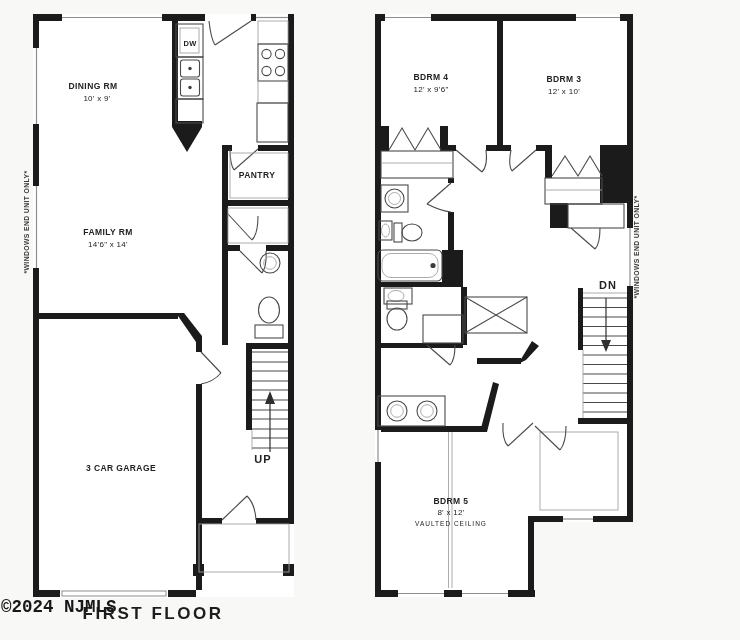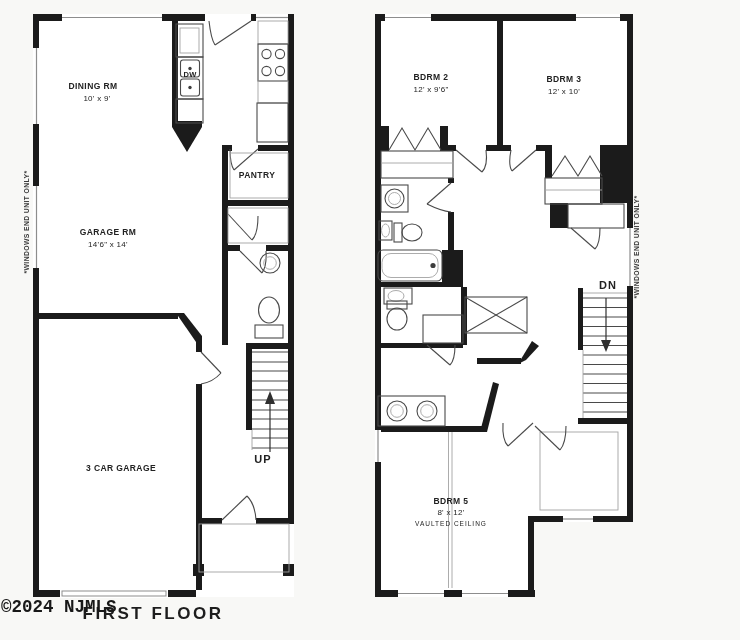--- a/index.html
+++ b/index.html
@@ -16,21 +16,21 @@
   .lighter{stroke:#a3a3a3;stroke-width:0.9;fill:none;}
   .dot{fill:#3c3c3c;}
   .arrow{stroke:#2f2f2f;stroke-width:1.2;fill:none;}
   .arrowhead{fill:#2f2f2f;}
   .garage-door{stroke:#8d8d8d;stroke-width:1;fill:#ffffff;}
   .lbl{position:absolute;transform:translate(-50%,-50%);color:var(--text,#222222);
        white-space:nowrap;text-align:center;line-height:1;}
   .room-name{font-size:8.5px;font-weight:bold;letter-spacing:0.4px;}
   .room-dims{font-size:8px;letter-spacing:0.3px;}
   .room-note{font-size:6.5px;letter-spacing:1px;}
-  .small-lbl{font-size:7.5px;font-weight:bold;letter-spacing:0.2px;margin-top:31px;}
+  .small-lbl{font-size:7.5px;font-weight:bold;letter-spacing:0.2px;}
   .stair-lbl{font-size:11px;font-weight:600;letter-spacing:1px;text-align:right;}
   .side-note{font-size:6.8px;letter-spacing:0.4px;font-weight:600;color:#3a3a3a;
              transform:translate(-50%,-50%) rotate(-90deg);}
   .plan-title{font-size:17px;font-weight:600;letter-spacing:2.5px;color:#1d1d1d;}
   .watermark{position:absolute;left:1px;top:597px;
              font-family:Liberation Mono, monospace;
              font-size:17.5px;font-weight:bold;color:#181818;z-index:5;}
 </style>
 </head>
 <body>
@@ -328,30 +328,30 @@
       <line class="thin" x1="583" y1="412" x2="627" y2="412"></line>
       <line class="lighter" x1="583" y1="350" x2="583" y2="418"></line>
       <line class="arrow" x1="606" y1="298" x2="606" y2="344"></line>
       <polygon class="arrowhead" points="601,340 611,340 606,352"></polygon>
     </g>
   </g>
 </svg>
 
 <div class="lbl room-name" style="left:93px;top:86px">DINING RM</div>
 <div class="lbl room-dims" style="left:97px;top:99px">10' x 9'</div>
-<div class="lbl room-name" style="left:108px;top:232px">GARAGE RM</div>
+<div class="lbl room-name" style="left:108px;top:232px">FAMILY RM</div>
 <div class="lbl room-dims" style="left:108px;top:245px">14'6" x 14'</div>
 <div class="lbl room-name" style="left:121px;top:468px">3 CAR GARAGE</div>
 <div class="lbl room-name" style="left:257px;top:175px">PANTRY</div>
 <div class="lbl small-lbl" style="left:190px;top:44px">DW</div>
 <div class="lbl stair-lbl" style="left:263px;top:459px">UP</div>
 <div class="lbl side-note" style="left:27px;top:222px">*WINDOWS END UNIT ONLY*</div>
 <div class="lbl plan-title" style="left:153px;top:613px">FIRST FLOOR</div>
 
-<div class="lbl room-name" style="left:431px;top:77px">BDRM 2</div>
+<div class="lbl room-name" style="left:431px;top:77px">BDRM 4</div>
 <div class="lbl room-dims" style="left:431px;top:90px">12' x 9'6"</div>
 <div class="lbl room-name" style="left:564px;top:79px">BDRM 3</div>
 <div class="lbl room-dims" style="left:564px;top:92px">12' x 10'</div>
 <div class="lbl room-name" style="left:451px;top:501px">BDRM 5</div>
 <div class="lbl room-dims" style="left:451px;top:513px">8' x 12'</div>
 <div class="lbl room-note" style="left:451px;top:524px">VAULTED CEILING</div>
 <div class="lbl stair-lbl" style="left:608px;top:285px">DN</div>
 <div class="lbl side-note" style="left:637px;top:247px">*WINDOWS END UNIT ONLY*</div>
 
 <div class="watermark">©2024 NJMLS</div>

